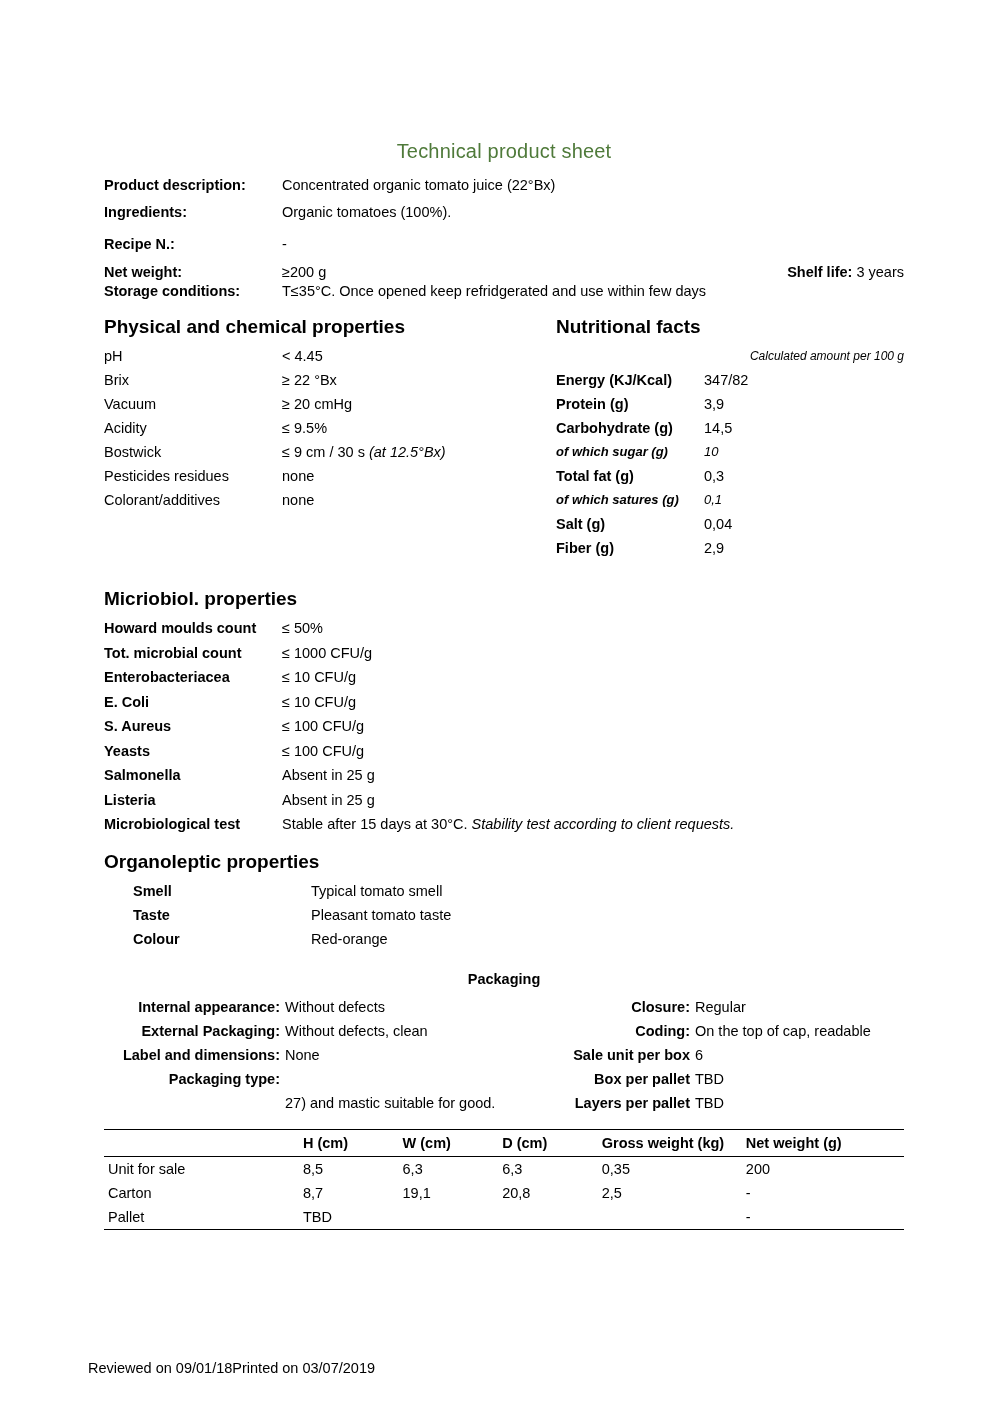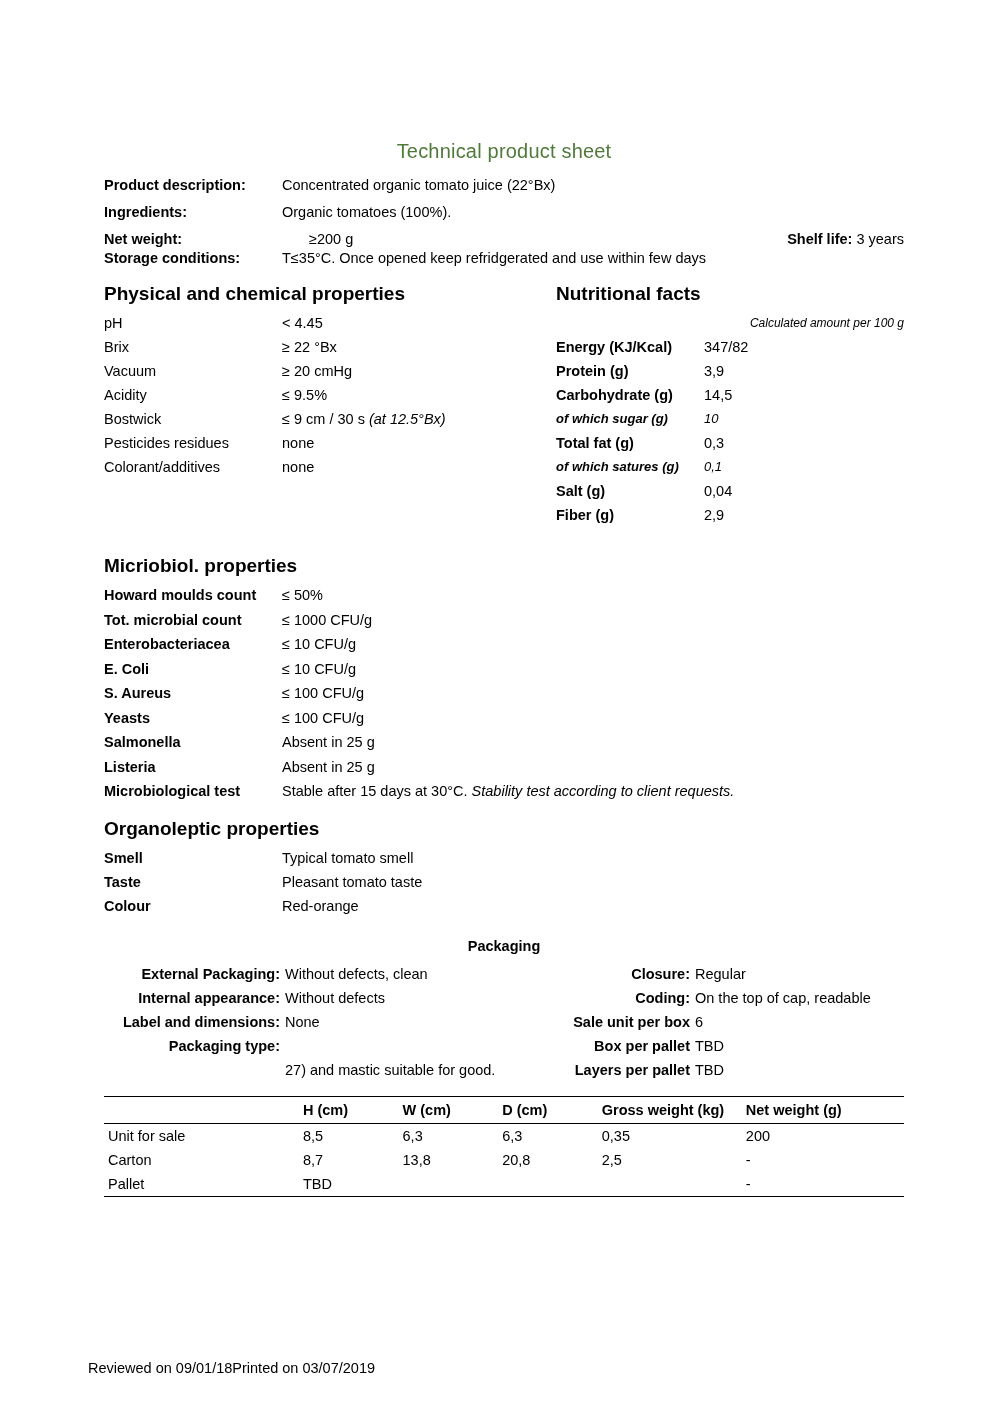--- a/index.html
+++ b/index.html
@@ -100,21 +100,21 @@
     line-height: 24px;
     text-align: right;
   }
 
   .block { margin-top: 16px; }
 
   .micro .k { width: 178px; }
   .micro .kv { line-height: 24.5px; }
 
   .organo { margin-top: 14px; }
-  .organo .kv .k { width: 178px; }
+  .organo .kv .k { width: 178px; margin-left: 29px; }
 
   .packaging-title {
     text-align: center;
     font-weight: bold;
     font-size: 14.5px;
     margin-top: 20px;
     margin-bottom: 8px;
   }
   .pack-grid {
     display: flex;
@@ -192,22 +192,26 @@
     <div class="hdr-line">
       <div class="hdr-label">Product description:</div>
       <div class="hdr-value">Concentrated organic tomato juice (22°Bx)</div>
     </div>
 
     <div class="hdr-line">
       <div class="hdr-label">Ingredients:</div>
       <div class="hdr-value">Organic tomatoes (100%).</div>
     </div>
 
-
-    <div class="hdr-line" style="margin-bottom:3px;gap:27px;">
+    <div class="hdr-line" style="margin-top:16px;margin-bottom:12px;">
+      <div class="hdr-label">Recipe N.:</div>
+      <div class="hdr-value">-</div>
+    </div>
+
+    <div class="hdr-line" style="margin-bottom:3px;">
       <div class="hdr-label">Net weight:</div>
       <div class="hdr-value">≥200 g</div>
       <div class="hdr-right">
         <b>Shelf life:</b>
         <span>3 years</span>
       </div>
     </div>
 
     <div class="hdr-line">
       <div class="hdr-label">Storage conditions:</div>
@@ -344,26 +348,26 @@
       <div class="kv">
           <div class="k bold">Colour</div>
           <div class="v">Red-orange</div>
         </div>
     </div>
 
     <div class="packaging-title">Packaging</div>
     <div class="pack-grid">
       <div class="pack-left">
         <div class="pack-row">
+            <div class="pk">Internal appearance:</div>
+            <div class="pv">Without defects</div>
+          </div>
+        <div class="pack-row">
             <div class="pk">External Packaging:</div>
             <div class="pv">Without defects, clean</div>
-          </div>
-        <div class="pack-row">
-            <div class="pk">Internal appearance:</div>
-            <div class="pv">Without defects</div>
           </div>
         <div class="pack-row">
             <div class="pk">Label and dimensions:</div>
             <div class="pv">None</div>
           </div>
         <div class="pack-row">
             <div class="pk">Packaging type:</div>
           </div>
         <div class="pack-row">
             <div class="pk"></div>
@@ -410,21 +414,21 @@
           <td>Unit for sale</td>
           <td>8,5</td>
           <td>6,3</td>
           <td>6,3</td>
           <td>0,35</td>
           <td>200</td>
         </tr>
         <tr>
           <td>Carton</td>
           <td>8,7</td>
-          <td>13,8</td>
+          <td>19,1</td>
           <td>20,8</td>
           <td>2,5</td>
           <td>-</td>
         </tr>
         <tr class="last">
           <td>Pallet</td>
           <td>TBD</td>
           <td></td>
           <td></td>
           <td></td>

